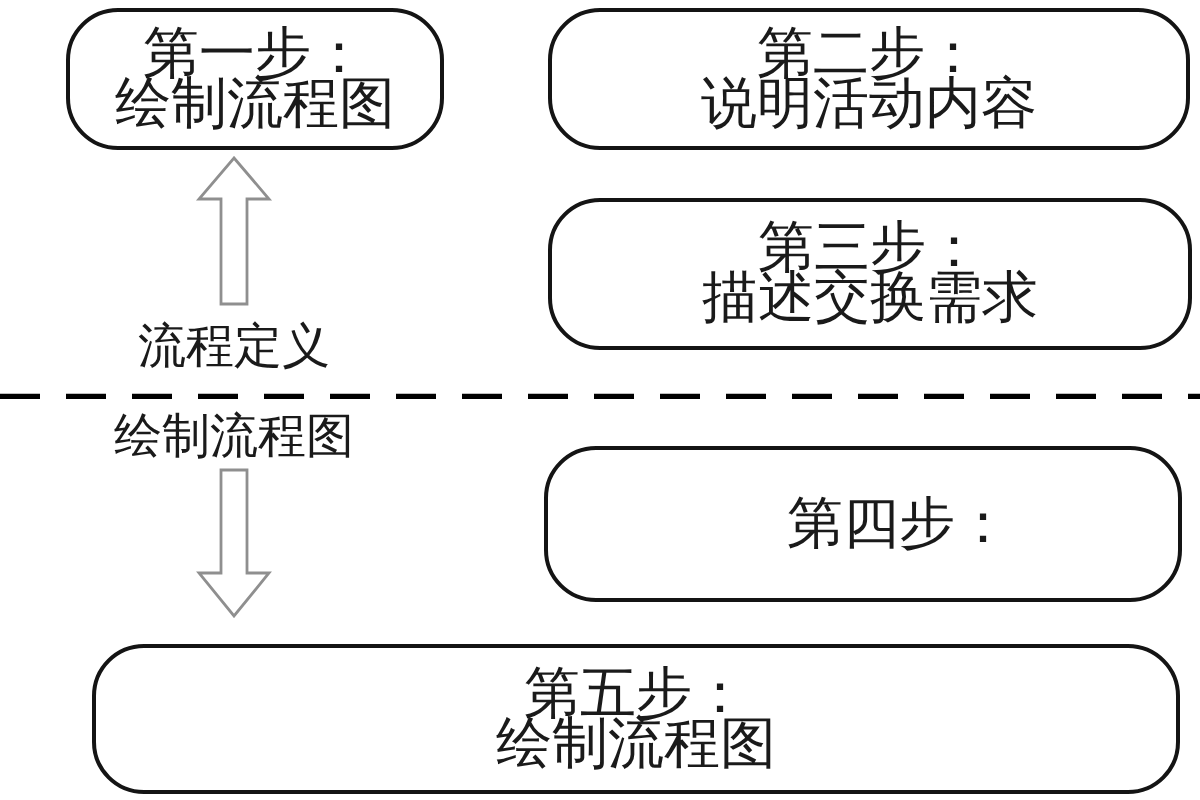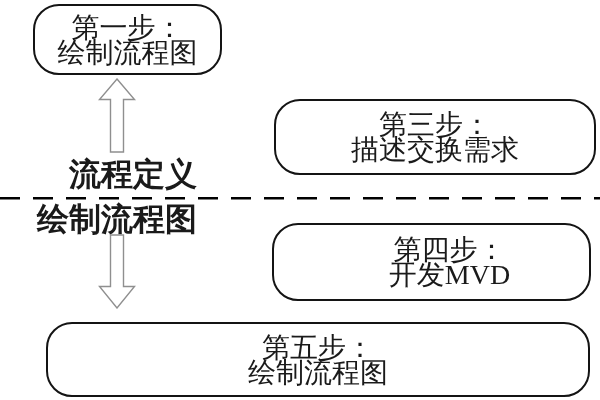--- a/index.html
+++ b/index.html
@@ -53,39 +53,42 @@
     left: 0;
     top: 196px;
     width: 600px;
     height: 5px;
   }
 
   .zone-label {
     position: absolute;
     left: 37px;
     width: 160px;
-    font-size: 32px;
+    font-size: 24px;
     line-height: 26px;
-    text-align: right;
+    text-align: center;
     white-space: nowrap;
-    font-weight: bold;
   }
   .label-process  { top: 161px; }
   .label-software { top: 206px; }
 </style>
 </head>
 <body>
 
 <div class="stage">
 
   <div class="box box-step1">
     <div class="bline">第一步：</div>
     <div class="bline">绘制流程图</div>
   </div>
 
+  <div class="box box-step2">
+    <div class="bline">第二步：</div>
+    <div class="bline">说明活动内容</div>
+  </div>
 
   <div class="box box-step3">
     <div class="bline">第三步：</div>
     <div class="bline">描述交换需求</div>
   </div>
 
   <svg class="arrow arrow-up" viewBox="0 0 40 75">
     <polygon points="20,1 37.5,21.5 26.5,21.5 26.5,74 13.5,74 13.5,21.5 2.5,21.5" fill="#ffffff" stroke="#8f8f8f" stroke-width="1.4" stroke-linejoin="miter"></polygon>
   </svg>
 
@@ -96,21 +99,20 @@
   </svg>
 
   <div class="zone-label label-software">绘制流程图</div>
 
   <svg class="arrow arrow-down" viewBox="0 0 40 75">
     <polygon points="13.5,1 26.5,1 26.5,52.5 37.5,52.5 20,74 2.5,52.5 13.5,52.5" fill="#ffffff" stroke="#8f8f8f" stroke-width="1.4" stroke-linejoin="miter"></polygon>
   </svg>
 
   <div class="box box-step4">
     <div class="bline">第四步：</div>
-    <div class="bline">开发MVD</div>
   </div>
 
   <div class="box box-step5">
     <div class="bline">第五步：</div>
     <div class="bline">绘制流程图</div>
   </div>
 
 </div>
 
 </body></html>

